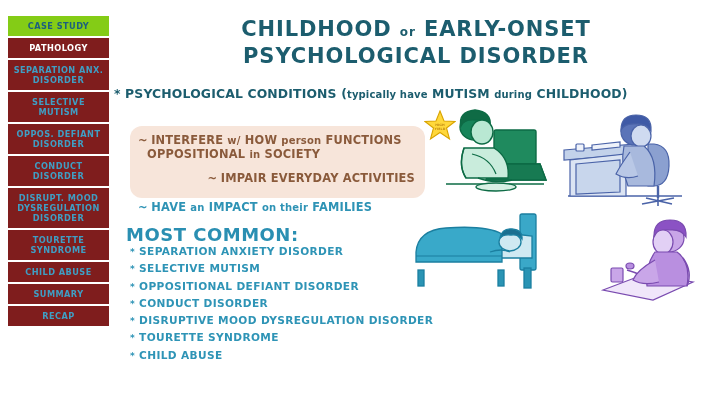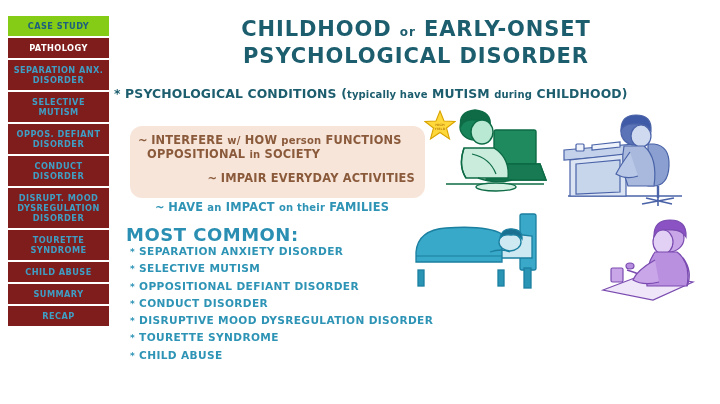--- a/index.html
+++ b/index.html
@@ -70,21 +70,21 @@
     font-size:11.4px; font-weight:700;
     letter-spacing:0.2px;
     line-height:1.24;
     white-space:nowrap;
   }
   .callout-row.second { margin-top:9px;text-align:right; }
   .callout-row .lc { font-size:10px; text-transform:none; font-weight:700; }
   .dash { display:inline-block; width:9px; }
 
   .impact-line {
-    position:absolute; left:43px; top:200px;
+    position:absolute; left:26px; top:200px;
     color:#2e93b5;
     font-size:11.4px; font-weight:700; letter-spacing:0.2px;
     white-space:nowrap;
   }
   .impact-line .lc { font-size:10px; text-transform:none; }
 
   .mc-heading {
     position:absolute; left:14px; top:224px;
     color:#2a8fb2;
     font-size:18px; font-weight:700; letter-spacing:0.5px;

